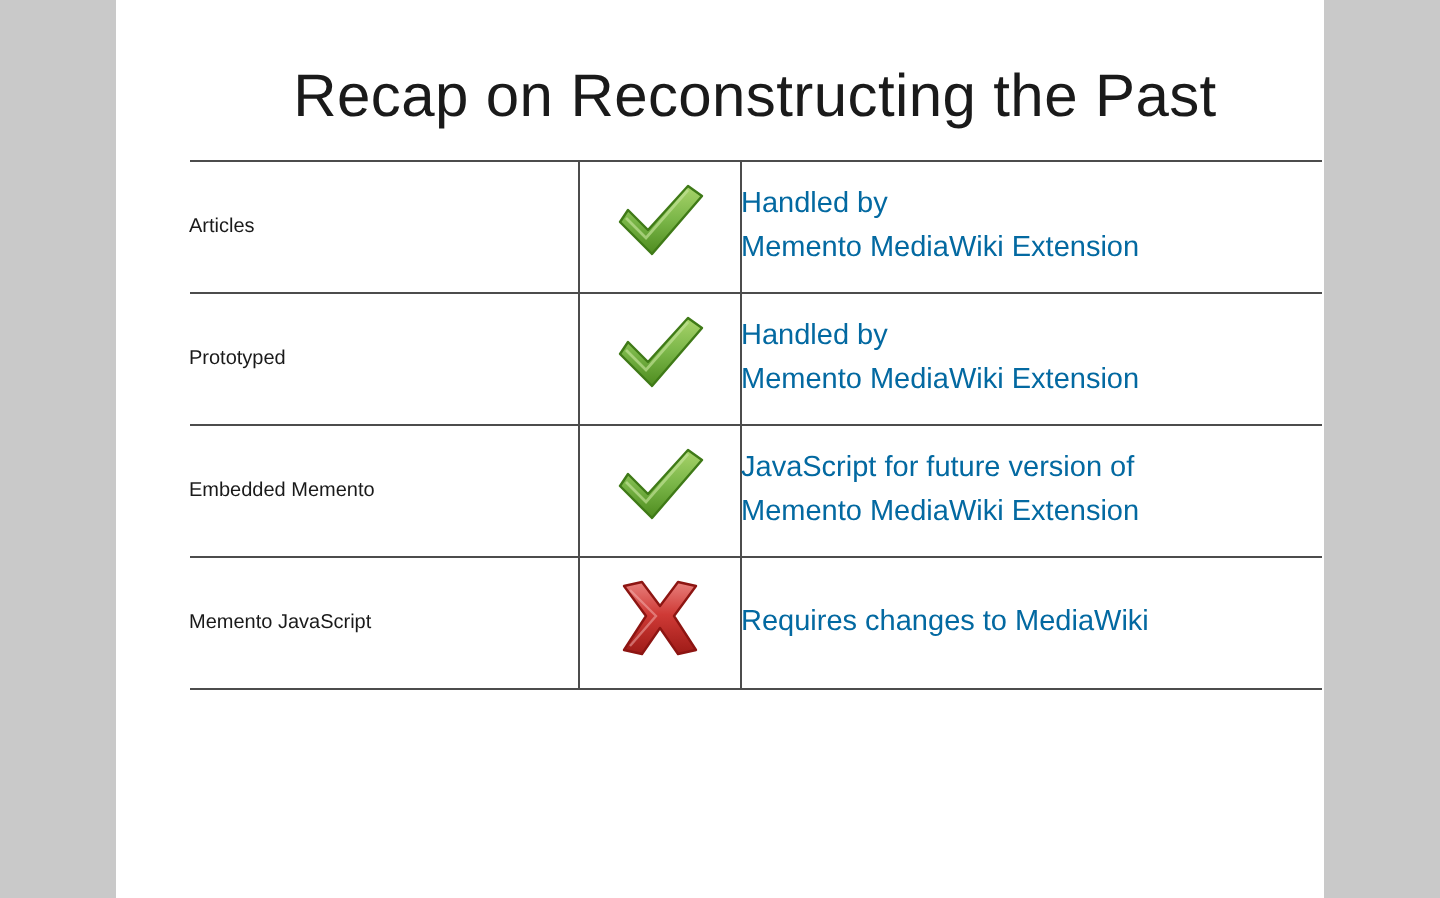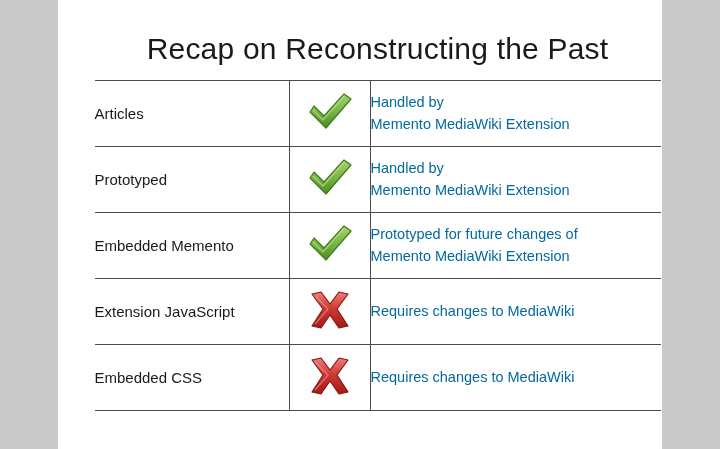--- a/index.html
+++ b/index.html
@@ -49,21 +49,21 @@
     border-top: 1px solid #4c4c4c;
     vertical-align: middle;
     padding: 0;
   }
   #recap-table tr:last-child td {
     border-bottom: 1px solid #4c4c4c;
   }
   .col-label {
     width: 194px;
     padding-left: 6px;
-    font-size: 15px;
+    font-size: 10px;
     color: #1a1a1a;
   }
   .col-mark {
     width: 80px;
     border-left: 1px solid #4c4c4c;
     border-right: 1px solid #4c4c4c;
     text-align: center;
   }
   .col-note {
     padding-left: 10px;
@@ -161,28 +161,28 @@
                     <stop offset="50%" stop-color="#7ab648"></stop>
                     <stop offset="100%" stop-color="#4e8c1f"></stop>
                   </linearGradient>
                 </defs>
                 <path d="M6 22 L10 16 L20 26 L40 4 L47 9 L22 38 Z" fill="url(#gchk3)" stroke="#3f7a17" stroke-width="1.2" stroke-linejoin="round"></path>
                 <path d="M9 20 L19 30 L40 6" fill="none" stroke="#c5e49a" stroke-width="1.4" opacity="0.65"></path>
               </svg>
             </span>
           </td>
           <td class="col-note">
-            <span class="note-line">Prototyped for future changes of</span>
+            <span class="note-line">JavaScript for future version of</span>
             <span class="note-line">Memento MediaWiki Extension</span>
           </td>
         </tr>
 
         <tr>
           <td class="col-label">
-            <span>Extension JavaScript</span>
+            <span>Memento JavaScript</span>
           </td>
           <td class="col-mark">
             <span class="mark-wrap">
               <svg viewBox="0 0 52 44" xmlns="http://www.w3.org/2000/svg">
                 <defs>
                   <linearGradient id="gx1" x1="0" y1="0" x2="0" y2="1">
                     <stop offset="0%" stop-color="#e8807c"></stop>
                     <stop offset="45%" stop-color="#cf3a36"></stop>
                     <stop offset="100%" stop-color="#9e1b17"></stop>
                   </linearGradient>
@@ -190,41 +190,18 @@
                 <path d="M8 6 L17 4 L26 16 L35 4 L44 6 L33 21 L44 38 L35 40 L26 27 L17 40 L8 38 L19 21 Z" fill="url(#gx1)" stroke="#8d1512" stroke-width="1.2" stroke-linejoin="round"></path>
                 <path d="M11 8 L24 21 L11 36" fill="none" stroke="#f3b6b4" stroke-width="1.2" opacity="0.5"></path>
               </svg>
             </span>
           </td>
           <td class="col-note">
             <span class="note-line">Requires changes to MediaWiki</span>
           </td>
         </tr>
 
-        <tr>
-          <td class="col-label">
-            <span>Embedded CSS</span>
-          </td>
-          <td class="col-mark">
-            <span class="mark-wrap">
-              <svg viewBox="0 0 52 44" xmlns="http://www.w3.org/2000/svg">
-                <defs>
-                  <linearGradient id="gx2" x1="0" y1="0" x2="0" y2="1">
-                    <stop offset="0%" stop-color="#e8807c"></stop>
-                    <stop offset="45%" stop-color="#cf3a36"></stop>
-                    <stop offset="100%" stop-color="#9e1b17"></stop>
-                  </linearGradient>
-                </defs>
-                <path d="M8 6 L17 4 L26 16 L35 4 L44 6 L33 21 L44 38 L35 40 L26 27 L17 40 L8 38 L19 21 Z" fill="url(#gx2)" stroke="#8d1512" stroke-width="1.2" stroke-linejoin="round"></path>
-                <path d="M11 8 L24 21 L11 36" fill="none" stroke="#f3b6b4" stroke-width="1.2" opacity="0.5"></path>
-              </svg>
-            </span>
-          </td>
-          <td class="col-note">
-            <span class="note-line">Requires changes to MediaWiki</span>
-          </td>
-        </tr>
 
       </tbody>
     </table>
 
   </div>
 </div>
 
 </body></html>

